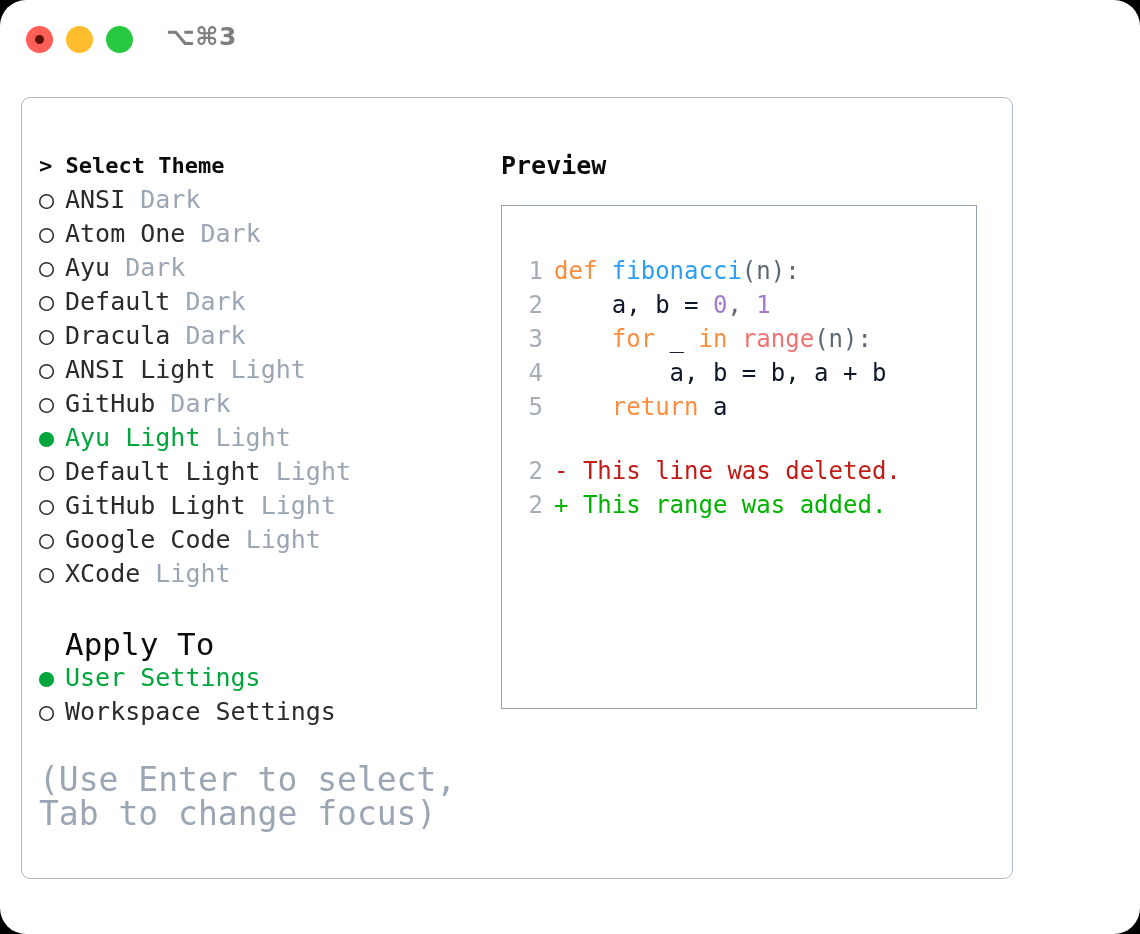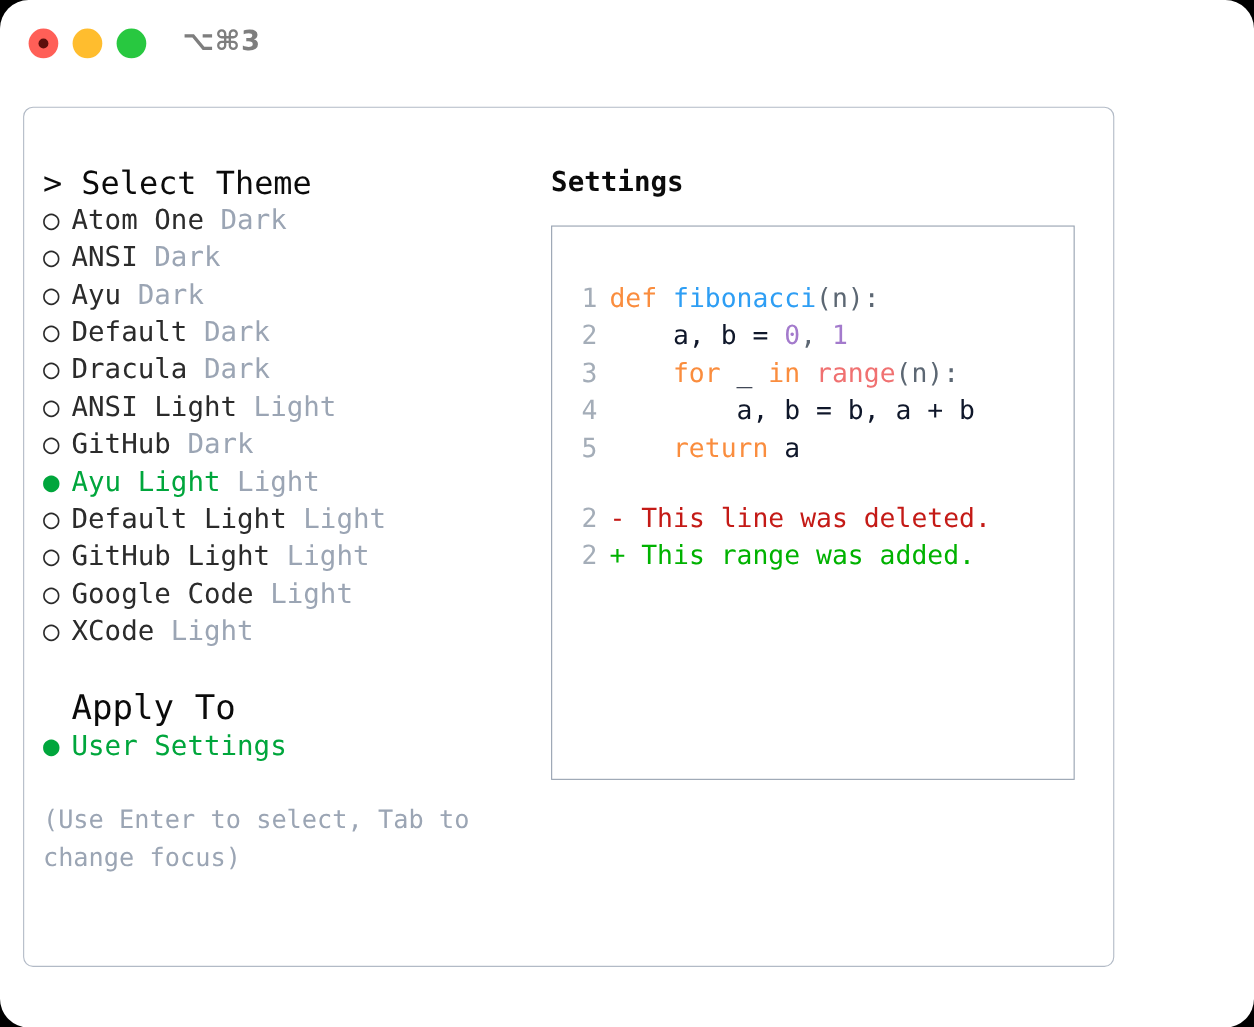--- a/index.html
+++ b/index.html
@@ -85,22 +85,22 @@
     width: 100%; height: 100%;
   }
   
   .left-col {
     position: absolute;
     left: 17px;
     top: 51px;
     width: 440px;
   }
   .header-row {
-    font-size: 29px;
-    font-weight: normal;
+    font-size: 22px;
+    font-weight: bold;
     color: #0b0b0b;
     line-height: 34px;
     white-space: pre;
   }
   .list-row {
     font-size: 25px;
     line-height: 34px;
     color: #2b2b2b;
     white-space: pre;
     display: block;
@@ -119,21 +119,21 @@
   .section-title {
     font-size: 31px;
     line-height: 34px;
     color: #0b0b0b;
     white-space: pre;
     padding-left: 26px;
   }
   .spacer-lg { height: 36px; }
   .spacer-sm { height: 34px; }
   .hint {
-    font-size: 23px;
+    font-size: 33px;
     line-height: 34px;
     color: #9ba5b4;
     width: 420px;
     word-spacing: 0px;
   }
   
   .right-col {
     position: absolute;
     left: 479px;
     top: 51px;
@@ -197,47 +197,48 @@
     </div>
     <div class="shortcut">⌥⌘3</div>
   </div>
 
   <div class="panel">
     <div class="panel-inner">
 
       <div class="left-col">
         <div class="header-row"><span>&gt; </span><span>Select Theme</span></div>
         <div id="theme-list">
+            <div class="list-row"><span class="bullet">○</span><span class="row-name">ANSI</span><span class="row-cat"> Dark</span></div>
             <div class="list-row"><span class="bullet">○</span><span class="row-name">Atom One</span><span class="row-cat"> Dark</span></div>
-            <div class="list-row"><span class="bullet">○</span><span class="row-name">ANSI</span><span class="row-cat"> Dark</span></div>
             <div class="list-row"><span class="bullet">○</span><span class="row-name">Ayu</span><span class="row-cat"> Dark</span></div>
             <div class="list-row"><span class="bullet">○</span><span class="row-name">Default</span><span class="row-cat"> Dark</span></div>
             <div class="list-row"><span class="bullet">○</span><span class="row-name">Dracula</span><span class="row-cat"> Dark</span></div>
             <div class="list-row"><span class="bullet">○</span><span class="row-name">ANSI Light</span><span class="row-cat"> Light</span></div>
             <div class="list-row"><span class="bullet">○</span><span class="row-name">GitHub</span><span class="row-cat"> Dark</span></div>
             <div class="list-row selected"><span class="bullet selected">●</span><span class="row-name">Ayu Light</span><span class="row-cat"> Light</span></div>
             <div class="list-row"><span class="bullet">○</span><span class="row-name">Default Light</span><span class="row-cat"> Light</span></div>
             <div class="list-row"><span class="bullet">○</span><span class="row-name">GitHub Light</span><span class="row-cat"> Light</span></div>
             <div class="list-row"><span class="bullet">○</span><span class="row-name">Google Code</span><span class="row-cat"> Light</span></div>
             <div class="list-row"><span class="bullet">○</span><span class="row-name">XCode</span><span class="row-cat"> Light</span></div>
           </div>
 
         <div class="spacer-lg"></div>
 
         <div class="section-title">Apply To</div>
         <div id="apply-list">
             <div class="list-row selected"><span class="bullet selected">●</span><span class="row-name">User Settings</span></div>
+            <div class="list-row"><span class="bullet">○</span><span class="row-name">Workspace Settings</span></div>
           </div>
 
         <div class="spacer-sm"></div>
         <div class="hint">(Use Enter to select, Tab to change focus)</div>
       </div>
 
       <div class="right-col">
-        <div class="preview-title">Settings</div>
+        <div class="preview-title">Preview</div>
         <div class="preview-box">
           <div class="code" id="code-area">
               <div class="code-line"><span class="ln">1</span><span class="kw">def</span><span class="punc"> </span><span class="fn">fibonacci</span><span class="punc">(n):</span></div>
               <div class="code-line"><span class="ln">2</span><span class="var">    a, b = </span><span class="num">0</span><span class="punc">, </span><span class="num">1</span></div>
               <div class="code-line"><span class="ln">3</span><span class="punc">    </span><span class="kw">for</span><span class="var"> _ </span><span class="kw">in</span><span class="punc"> </span><span class="bi">range</span><span class="punc">(n):</span></div>
               <div class="code-line"><span class="ln">4</span><span class="var">        a, b = b, a + b</span></div>
               <div class="code-line"><span class="ln">5</span><span class="punc">    </span><span class="kw">return</span><span class="var"> a</span></div>
               <div class="diff-gap"></div>
               <div class="code-line"><span class="ln">2</span><span class="del">- </span><span class="del">This line was deleted.</span></div>
               <div class="code-line"><span class="ln">2</span><span class="add">+ </span><span class="add">This range was added.</span></div>

